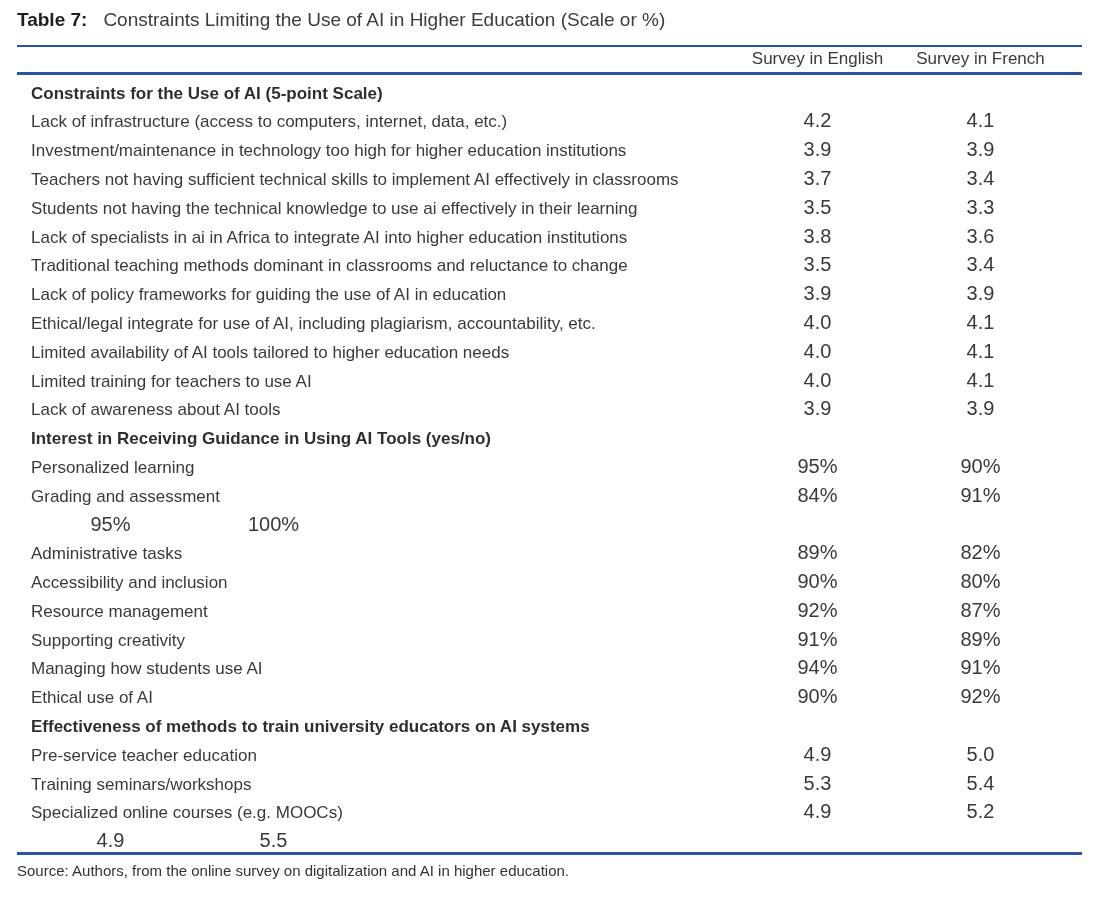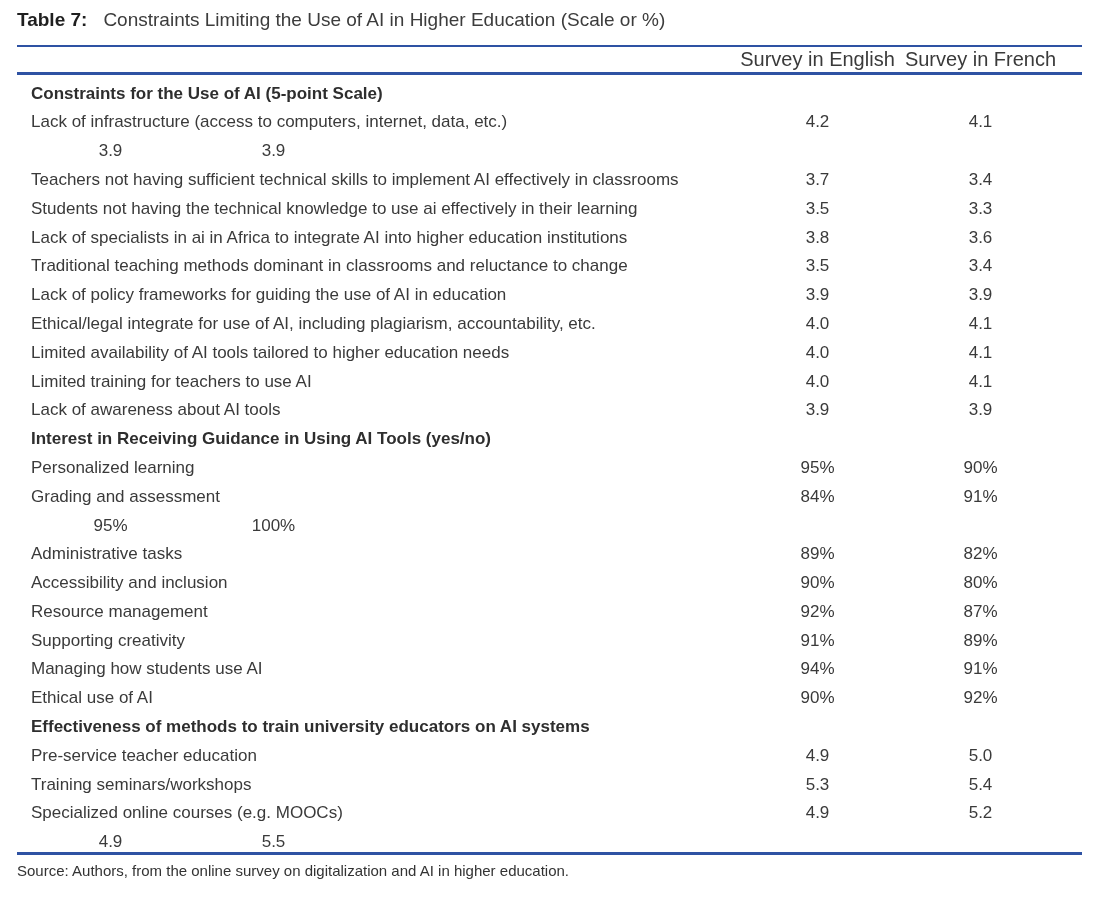--- a/index.html
+++ b/index.html
@@ -35,25 +35,25 @@
     flex: 1;
     font-size: 17px;
     padding-left: 2px;
     white-space: nowrap;
     overflow: hidden;
   }
   .section .c-label { font-weight: bold; color: #2e2e2e; }
   .c-num, .h-num {
     width: 163px;
     text-align: center;
-    font-size: 17px;
+    font-size: 20px;
     flex: 0 0 auto;
   }
   .h-label { flex: 1; }
-  .h-num { font-size: 20px; color: #3a3a3a; }
+  .h-num { font-size: 17px; color: #3a3a3a; }
   .source {
     font-size: 15px;
     color: #333333;
     padding: 7px 0 0 0;
   }
 </style>
 </head>
 <body>
 
 <div class="page">
@@ -72,20 +72,21 @@
           <div class="c-label">Constraints for the Use of AI (5-point Scale)</div>
           <div class="c-num"></div>
           <div class="c-num"></div>
         </div>
         <div class="row">
           <div class="c-label">Lack of infrastructure (access to computers, internet, data, etc.)</div>
           <div class="c-num">4.2</div>
           <div class="c-num">4.1</div>
         </div>
         <div class="row">
+          <div class="c-label">Investment/maintenance in technology too high for higher education institutions</div>
           <div class="c-num">3.9</div>
           <div class="c-num">3.9</div>
         </div>
         <div class="row">
           <div class="c-label">Teachers not having sufficient technical skills to implement AI effectively in classrooms</div>
           <div class="c-num">3.7</div>
           <div class="c-num">3.4</div>
         </div>
         <div class="row">
           <div class="c-label">Students not having the technical knowledge to use ai effectively in their learning</div>

